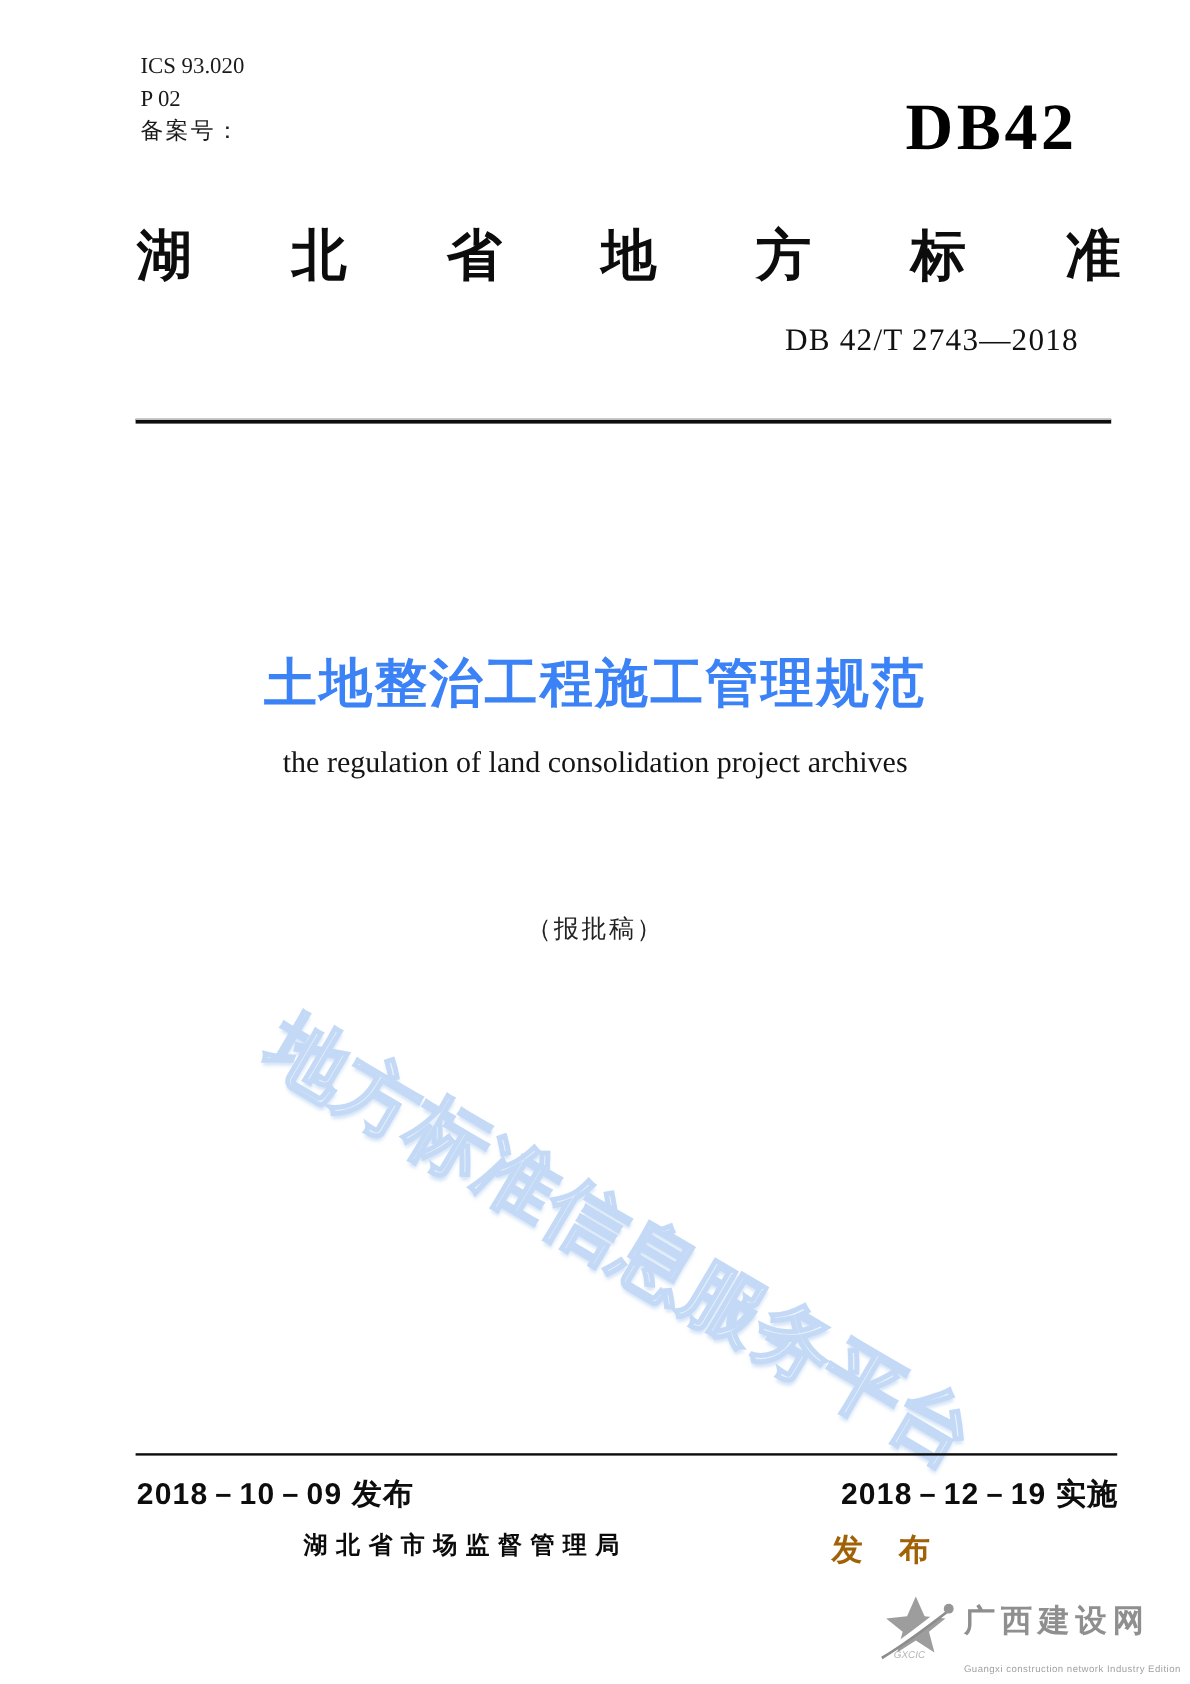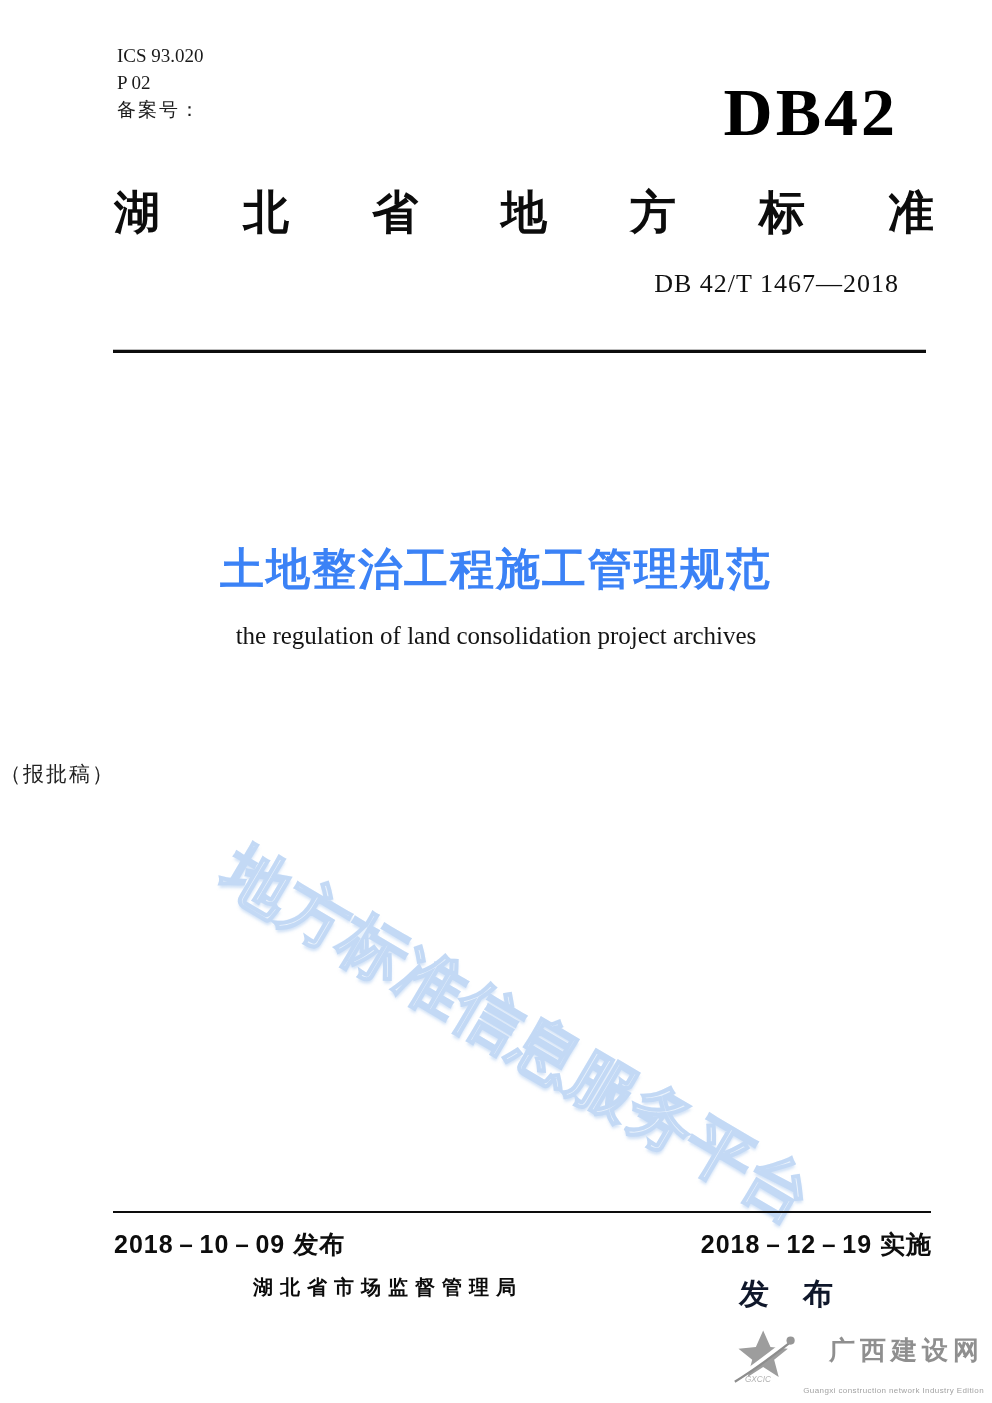--- a/index.html
+++ b/index.html
@@ -15,21 +15,21 @@
   .ics-block{
     position:absolute;left:117px;top:42px;
     font-size:19px;line-height:27px;color:#1a1a1a;
     font-family:"Liberation Serif","DejaVu Serif",serif;
   }
   .ics-block .cjk{font-family:"Liberation Sans",sans-serif;letter-spacing:2px;}
   
   .db-code{
     position:absolute;right:94px;top:78px;
     font-family:"Liberation Serif","DejaVu Serif",serif;
-    font-weight:700;font-size:68px;line-height:1;
+    font-weight:700;font-size:55px;line-height:1;
     letter-spacing:3px;color:#000;
   }
   
   .std-row{
     position:absolute;left:114px;top:188px;width:820px;
     display:flex;justify-content:space-between;
     font-size:46px;font-weight:600;color:#0c0c0c;line-height:1.05;
   }
   
   .std-no{
@@ -46,21 +46,21 @@
     text-align:center;font-size:44px;font-weight:700;
     letter-spacing:2px;color:#3b82f6;
   }
   .sub-title{
     position:absolute;left:0;top:622px;width:100%;
     text-align:center;font-size:25px;color:#141414;
     font-family:"Liberation Serif","DejaVu Serif",serif;
   }
   .draft-note{
     position:absolute;left:0;top:760px;width:100%;
-    font-size:21px;letter-spacing:2px;color:#222;
+    text-align:center;font-size:21px;letter-spacing:2px;color:#222;
   }
   .watermark{
     position:absolute;left:252px;top:826px;
     transform:rotate(30.5deg);transform-origin:0 0;
     font-size:66px;font-weight:700;letter-spacing:1px;
     white-space:nowrap;
     color:#e9f2fc;
     -webkit-text-stroke:2px #c3d9f5;
     text-shadow:2px 3px 3px rgba(168,200,240,0.5), -1px -1px 0 #f6faff;
     user-select:none;pointer-events:none;
@@ -73,29 +73,29 @@
   .rule-bottom{
     position:absolute;left:113px;top:1211px;width:818px;height:2px;
     background:#0d0d0d;
   }
   .issuer{
     position:absolute;left:253px;top:1274px;
     font-size:20px;font-weight:700;letter-spacing:7px;color:#0b0b0b;
   }
   .issue-verb{
     position:absolute;left:693px;top:1274px;
-    font-size:30px;font-weight:700;letter-spacing:2px;color:#0f172a;margin-left:46px;
+    font-size:26px;font-weight:700;letter-spacing:2px;color:#a16207;
   }
   
   .site-logo{
     position:absolute;right:8px;bottom:4px;
     display:flex;align-items:flex-start;gap:6px;
   }
   .site-logo .mark{width:64px;height:58px;flex:0 0 auto;}
-  .site-logo .texts{display:flex;flex-direction:column;align-items:flex-end;padding-top:9px;}
+  .site-logo .texts{display:flex;flex-direction:column;align-items:flex-start;padding-top:9px;}
   .site-name{
     font-size:26px;font-weight:600;letter-spacing:5px;color:#8f8f8f;
     font-family:"Liberation Serif","DejaVu Serif",serif;line-height:1.1;
   }
   .site-tagline{
     font-size:8px;color:#a2a2a2;letter-spacing:0.4px;margin-top:20px;
   }
 </style>
 </head>
 <body>
@@ -113,21 +113,21 @@
   <div class="std-row">
     <span>湖</span>
     <span>北</span>
     <span>省</span>
     <span>地</span>
     <span>方</span>
     <span>标</span>
     <span>准</span>
   </div>
 
-  <div class="std-no">DB 42/T 1467—2018</div>
+  <div class="std-no">DB 42/T 2743—2018</div>
 
   <div class="rule-top"></div>
 
   <div class="main-title">土地整治工程施工管理规范</div>
   <div class="sub-title">the regulation of land consolidation project archives</div>
   <div class="draft-note">（报批稿）</div>
 
   <div class="watermark">地方标准信息服务平台</div>
 
   <div class="date-row">

